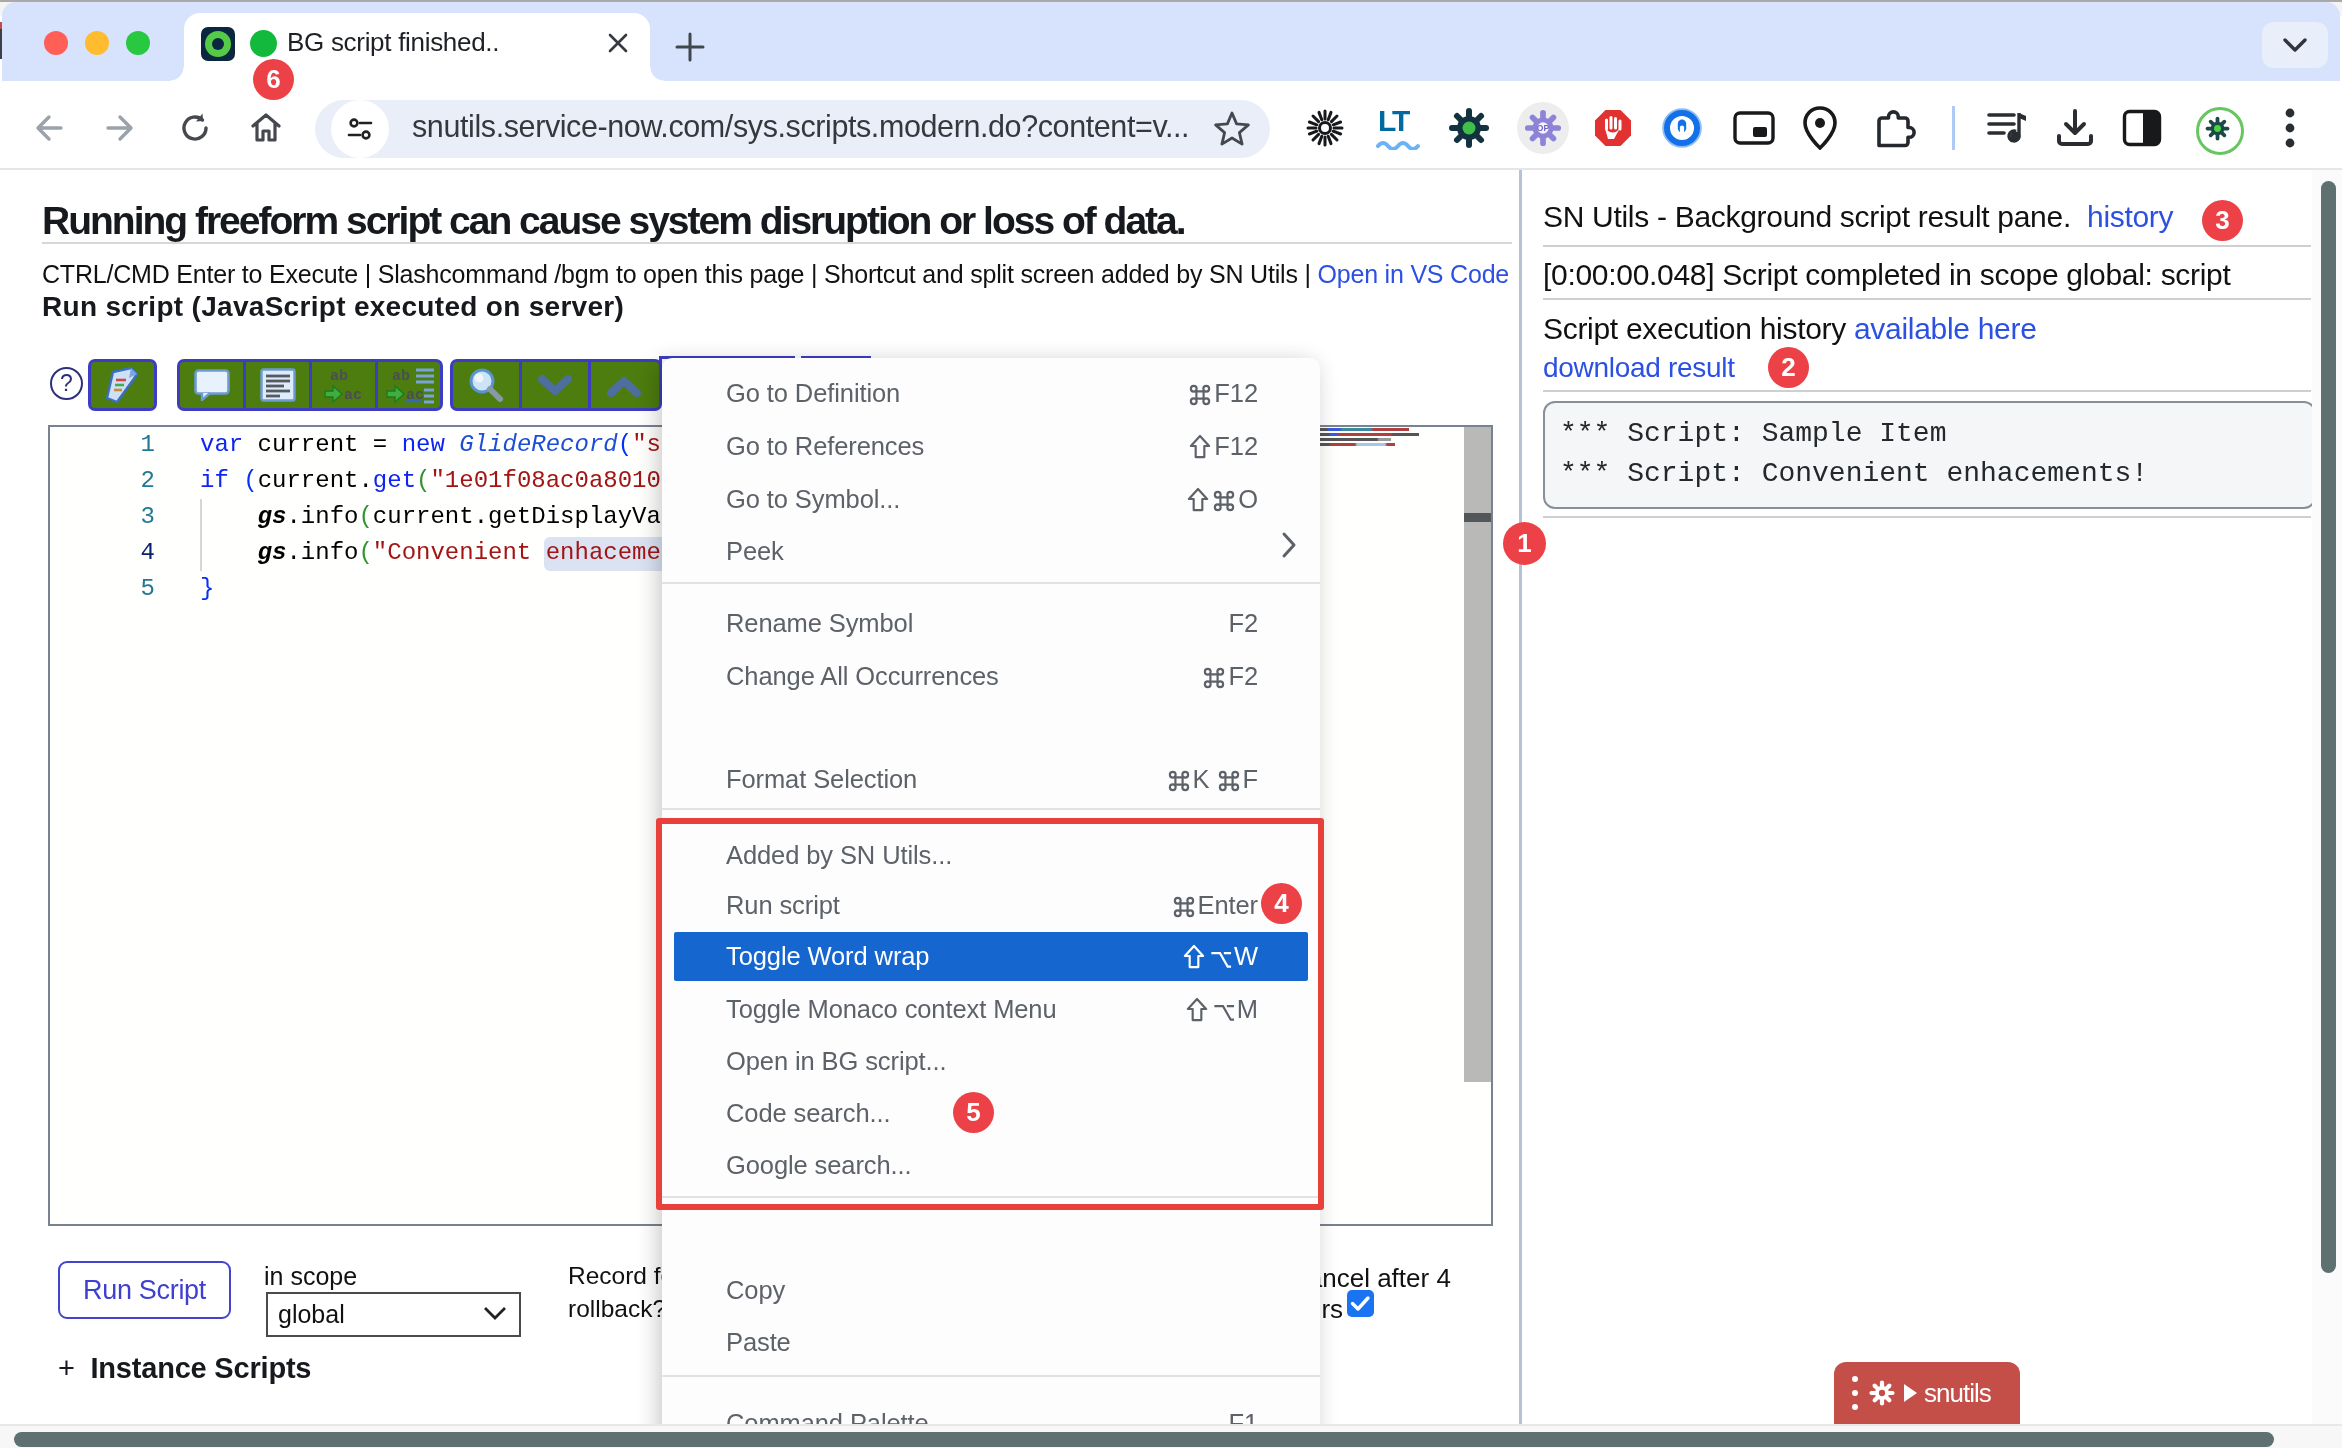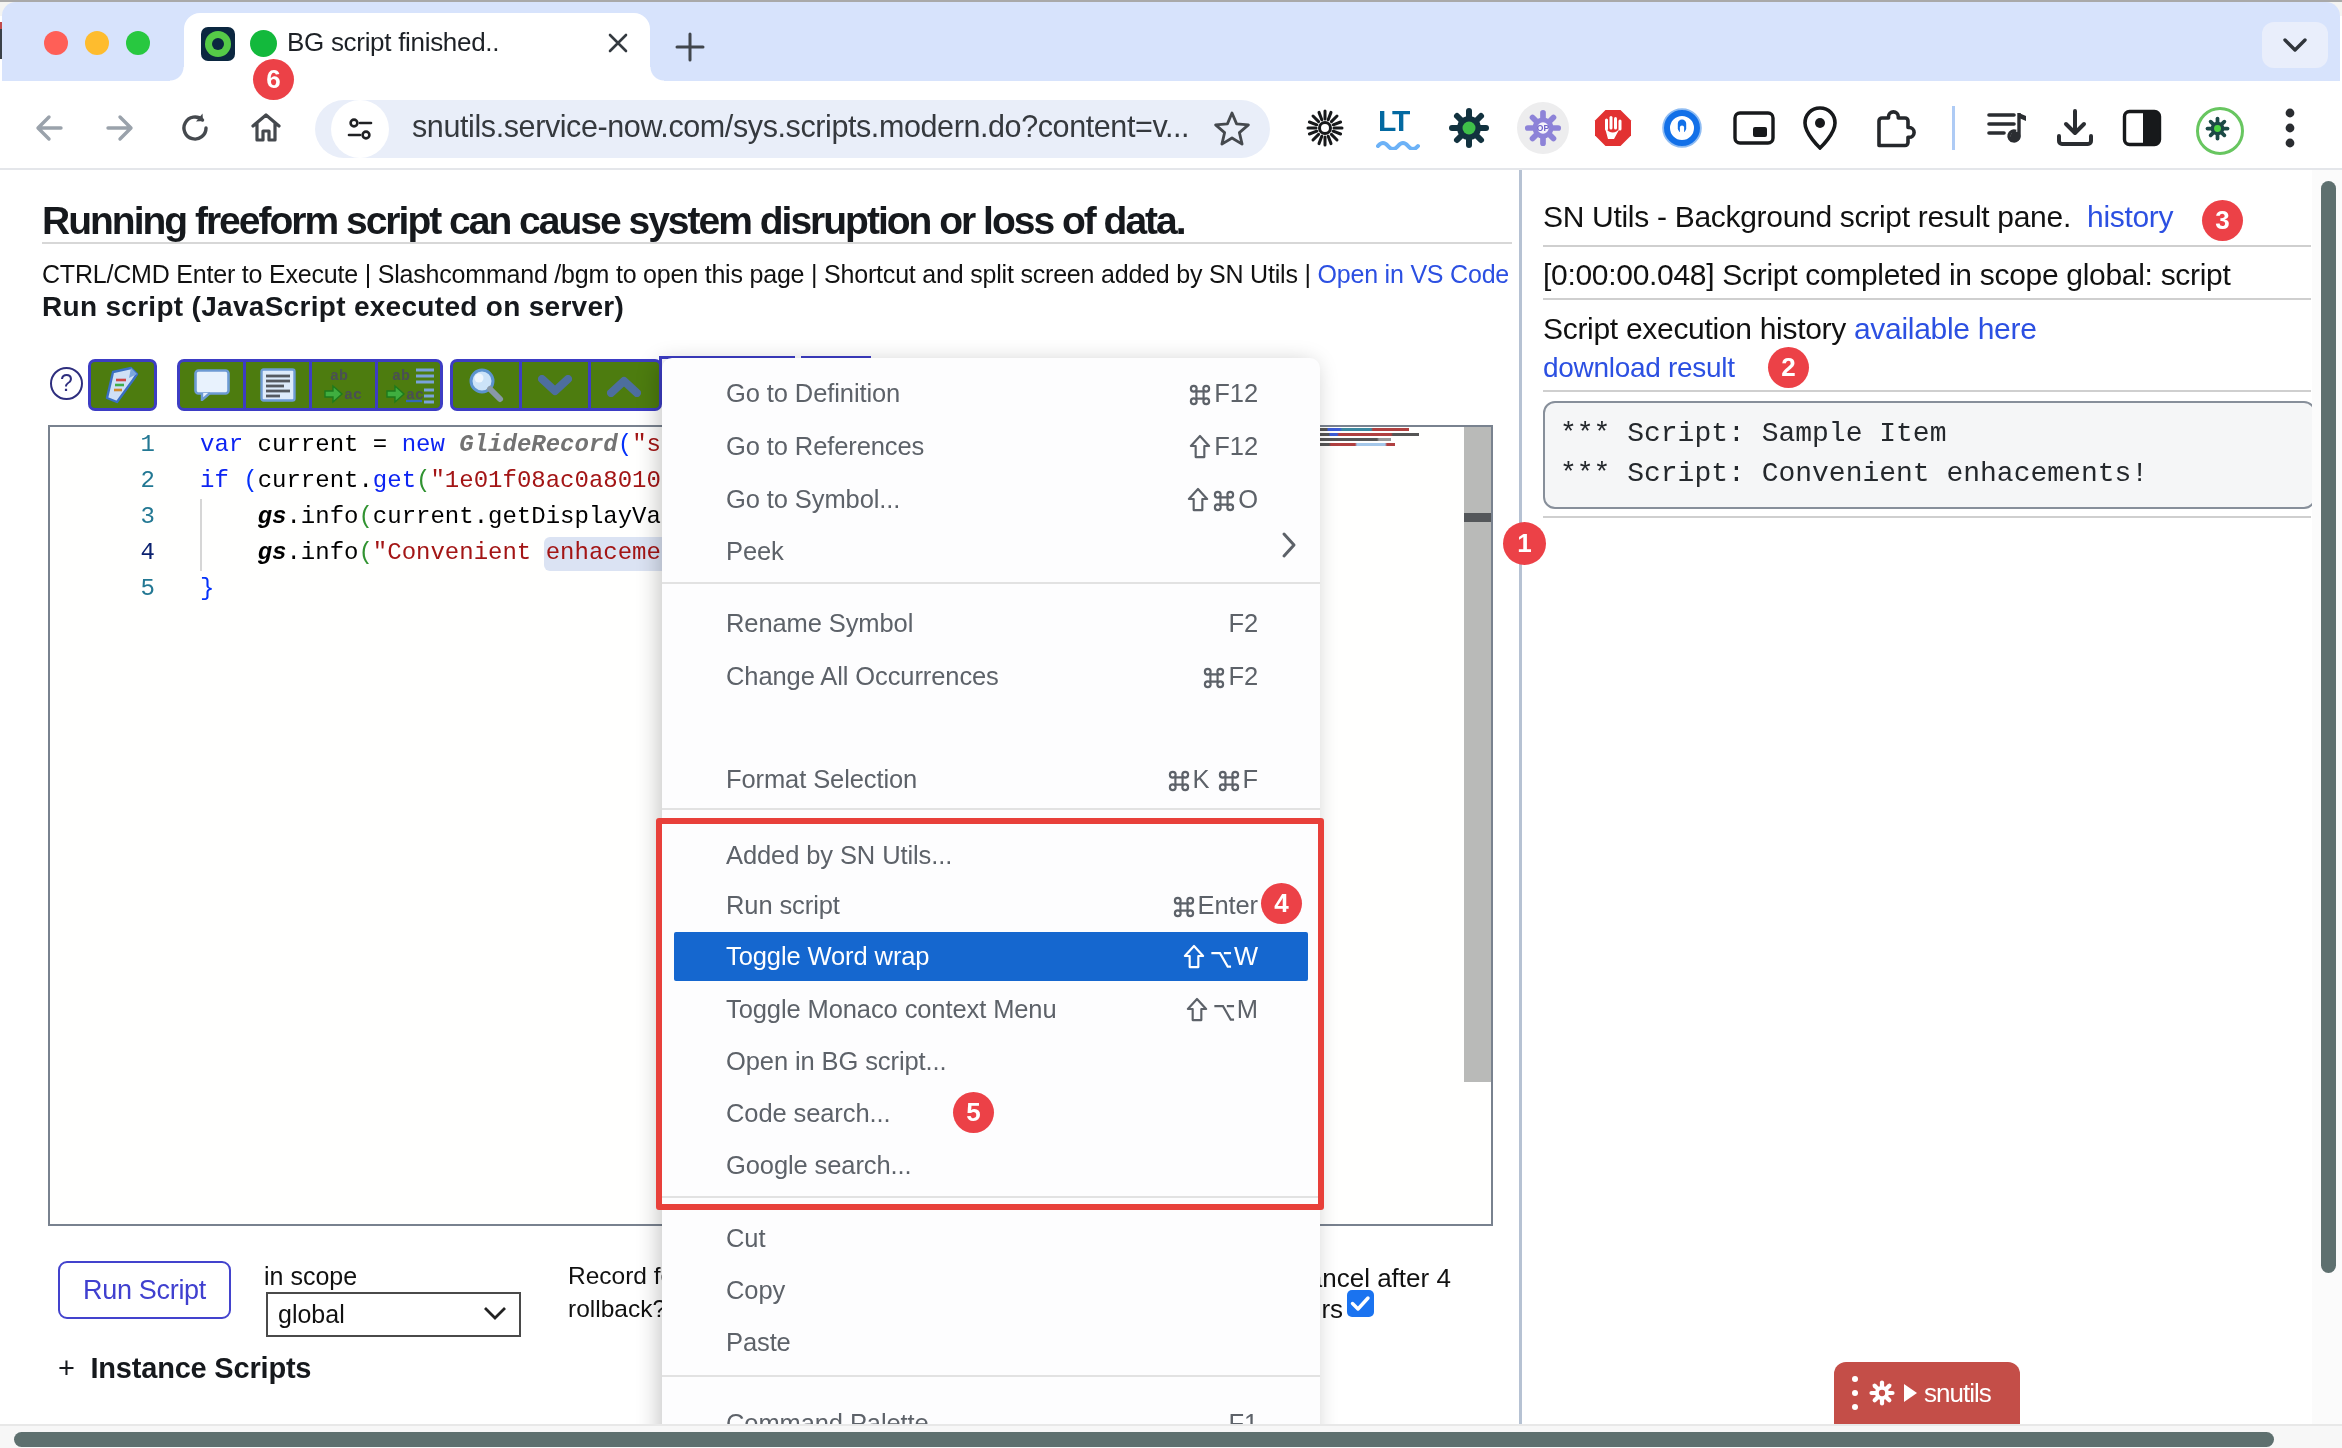--- a/index.html
+++ b/index.html
@@ -281,21 +281,21 @@
 <div class="a" style="left:801px;top:356px;width:70px;height:3px;background:#3d3dc4"></div>
 
 <div class="a" style="left:48px;top:425px;width:1441px;height:797px;border:2px solid #79828f;background:#fffffe"></div>
 <div class="a mono" style="left:50px;top:427px;width:105px;text-align:right;font-size:24px;line-height:36px;color:#237893">1</div>
 <div class="a mono" style="left:50px;top:463px;width:105px;text-align:right;font-size:24px;line-height:36px;color:#237893">2</div>
 <div class="a mono" style="left:50px;top:499px;width:105px;text-align:right;font-size:24px;line-height:36px;color:#237893">3</div>
 <div class="a mono" style="left:50px;top:535px;width:105px;text-align:right;font-size:24px;line-height:36px;color:#0b216f">4</div>
 <div class="a mono" style="left:50px;top:571px;width:105px;text-align:right;font-size:24px;line-height:36px;color:#237893">5</div>
 <div class="a" style="left:544px;top:537px;width:126px;height:34px;background:#dbe3f3;border-radius:6px"></div>
 <div class="a" style="left:200px;top:499px;width:2px;height:72px;background:#d6d6d6"></div>
-<div class="a mono cl" style="top:427px"><span class="kb">var</span> current = <span class="kb">new</span> <span style="color:#737373;font-weight:bold;font-style:italic">GlideRecord</span><span class="bb">(</span><span class="st">"s</span></div>
+<div class="a mono cl" style="top:427px"><span class="kb">var</span> current = <span class="kb">new</span> <span style="color:#1d4ed8;font-weight:normal;font-style:italic">GlideRecord</span><span class="bb">(</span><span class="st">"s</span></div>
 <div class="a mono cl" style="top:463px"><span class="kb">if</span> <span class="bb">(</span>current.<span class="kb">get</span><span class="gb">(</span><span class="st">"1e01f08ac0a8010</span></div>
 <div class="a mono cl" style="top:499px">    <span style="font-weight:bold;font-style:italic">gs</span>.info<span class="gb">(</span>current.getDisplayVa</div>
 <div class="a mono cl" style="top:535px">    <span style="font-weight:bold;font-style:italic">gs</span>.info<span class="gb">(</span><span class="st">"Convenient enhaceme</span></div>
 <div class="a mono cl" style="top:571px"><span class="bb">}</span></div>
 
 <div class="a" style="left:1319px;top:428px;width:90px;height:3px;background:linear-gradient(90deg,#555 0 8px,#3b5bd6 9px 21px,#3b88a0 23px 52px,#b04040 54px 90px)"></div>
 <div class="a" style="left:1319px;top:433px;width:100px;height:3px;background:linear-gradient(90deg,#555 0 10px,#3b5bd6 11px 18px,#b04040 20px 72px,#555 74px 100px)"></div>
 <div class="a" style="left:1319px;top:438px;width:72px;height:3px;background:linear-gradient(90deg,#555 0 58px,#999 60px 72px)"></div>
 <div class="a" style="left:1319px;top:443px;width:76px;height:3px;background:linear-gradient(90deg,#555 0 10px,#b04040 12px 36px,#a5c8ea 38px 66px,#b04040 68px 76px)"></div>
 
@@ -430,23 +430,20 @@
 <div class="mi" style="top:677px">
         <span class="lab">Open in BG script...</span>
       </div>
 <div class="mi" style="top:729px">
         <span class="lab">Code search...</span>
       </div>
 <div class="mi" style="top:781px">
         <span class="lab">Google search...</span>
       </div>
 <div class="msep" style="top:838px"></div>
-<div class="mi" style="top:854px">
-        <span class="lab">Cut</span>
-      </div>
 <div class="mi" style="top:906px">
         <span class="lab">Copy</span>
       </div>
 <div class="mi" style="top:958px">
         <span class="lab">Paste</span>
       </div>
 <div class="msep" style="top:1017px"></div>
 <div class="mi" style="top:1039px">
         <span class="lab">Command Palette</span>
         <span class="sc">F1</span>

